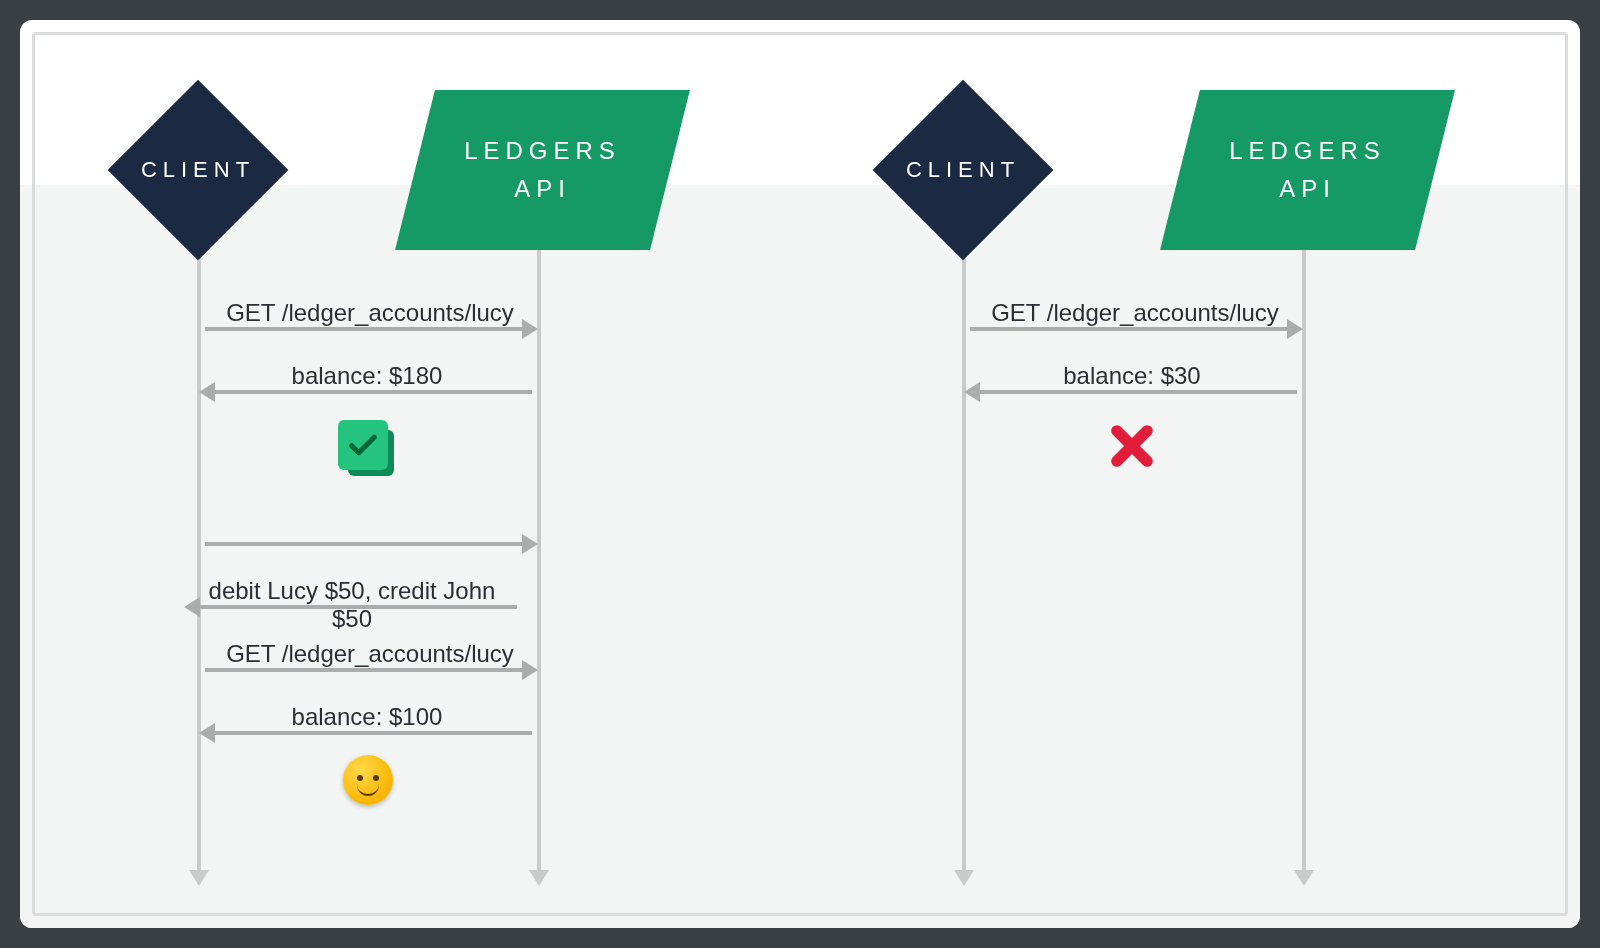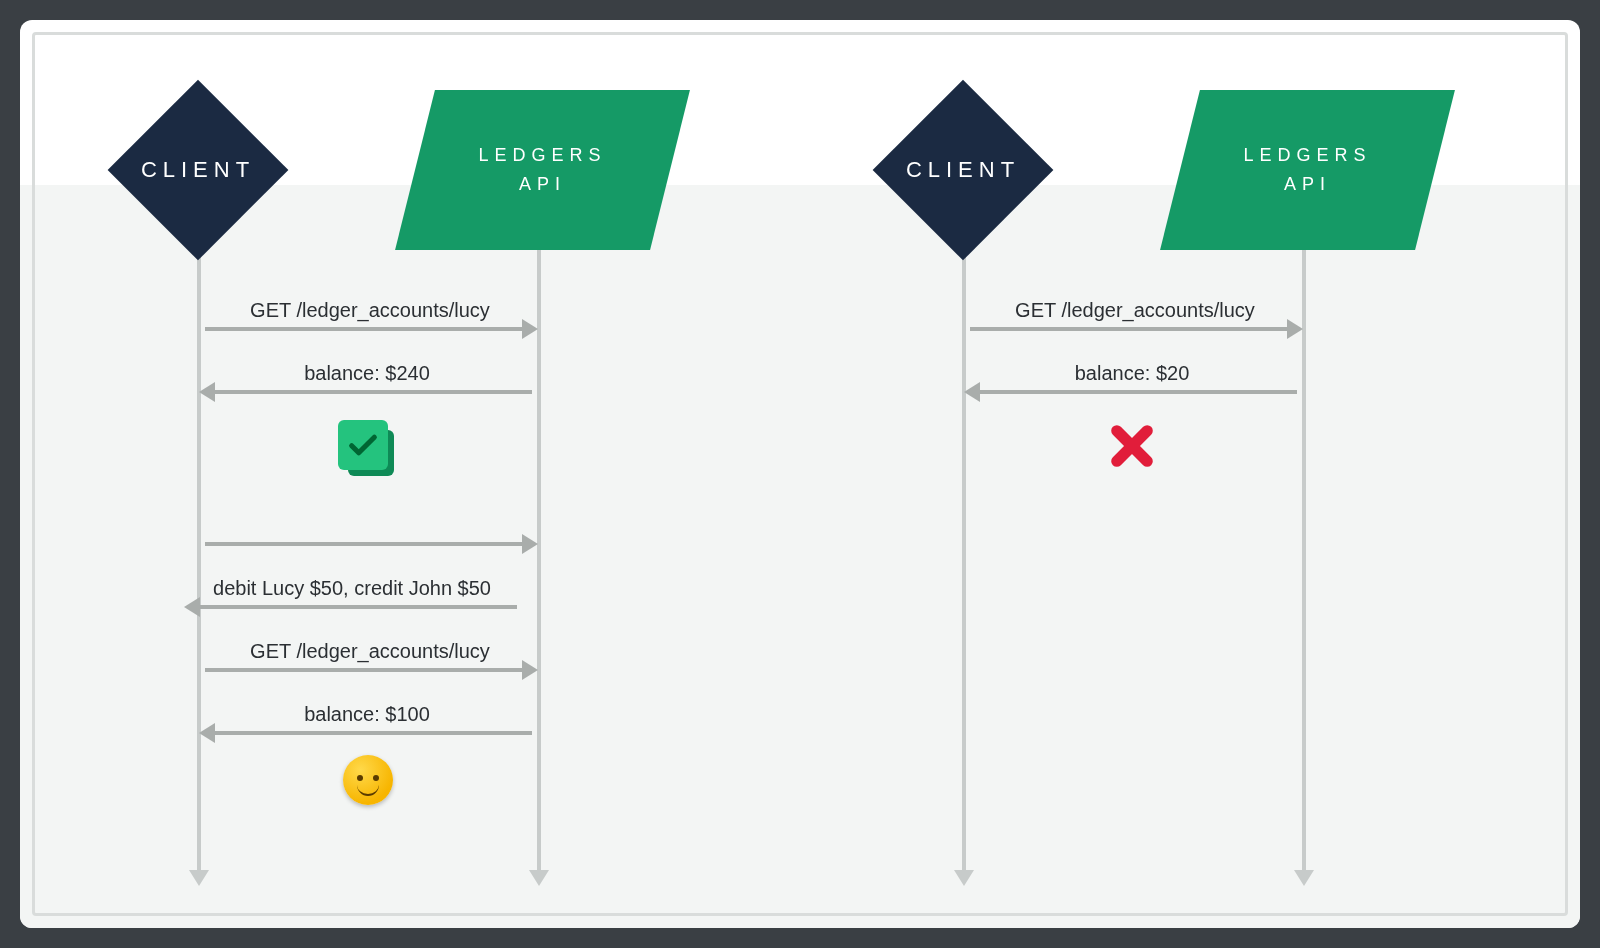--- a/index.html
+++ b/index.html
@@ -94,36 +94,36 @@
   }
   .slab .lbl {
     position: absolute;
     inset: 0;
     display: flex;
     flex-direction: column;
     align-items: center;
     justify-content: center;
     color: #fff;
     letter-spacing: 6px;
-    font-size: 18px;
+    font-size: 24px;
     font-weight: 400;
     line-height: 1.6;
   }
 
   
   .msg {
     position: absolute;
     height: 40px;
   }
   .msg .label {
     position: absolute;
     left: 0; right: 0;
     top: -6px;
     text-align: center;
-    font-size: 20px;
+    font-size: 24px;
     color: #2b2f33;
   }
   .msg .line {
     position: absolute;
     left: 0; right: 0;
     top: 22px;
     height: 4px;
     background: #a9adab;
   }
   .msg.right .line::after {
@@ -228,21 +228,21 @@
         <span>LEDGERS</span>
         <span>API</span>
       </div>
     </div>
 
     <div class="msg right" style="left: 185px; width: 330px; top: 285px;">
       <div class="label">GET /ledger_accounts/lucy</div>
       <div class="line"></div>
     </div>
     <div class="msg left" style="left: 182px; width: 330px; top: 348px;">
-      <div class="label">balance: $240</div>
+      <div class="label">balance: $180</div>
       <div class="line"></div>
     </div>
 
     <div class="check-wrap" style="left: 318px; top: 400px;">
       <div class="back"></div>
       <div class="front">
         <svg viewBox="0 0 24 24">
             <path d="M4 12.5l5 5L20 6.5" fill="none" stroke="#063" stroke-width="3.6" stroke-linecap="round" stroke-linejoin="round"></path>
           </svg>
       </div>
@@ -281,21 +281,21 @@
         <span>LEDGERS</span>
         <span>API</span>
       </div>
     </div>
 
     <div class="msg right" style="left: 950px; width: 330px; top: 285px;">
       <div class="label">GET /ledger_accounts/lucy</div>
       <div class="line"></div>
     </div>
     <div class="msg left" style="left: 947px; width: 330px; top: 348px;">
-      <div class="label">balance: $20</div>
+      <div class="label">balance: $30</div>
       <div class="line"></div>
     </div>
 
     <div class="cross-wrap" style="left: 1086px; top: 400px;">
       <svg viewBox="0 0 24 24">
         <path d="M5 5 L19 19 M19 5 L5 19" stroke="#e11d3a" stroke-width="5.2" stroke-linecap="round"></path>
       </svg>
     </div>
 
   </div>

